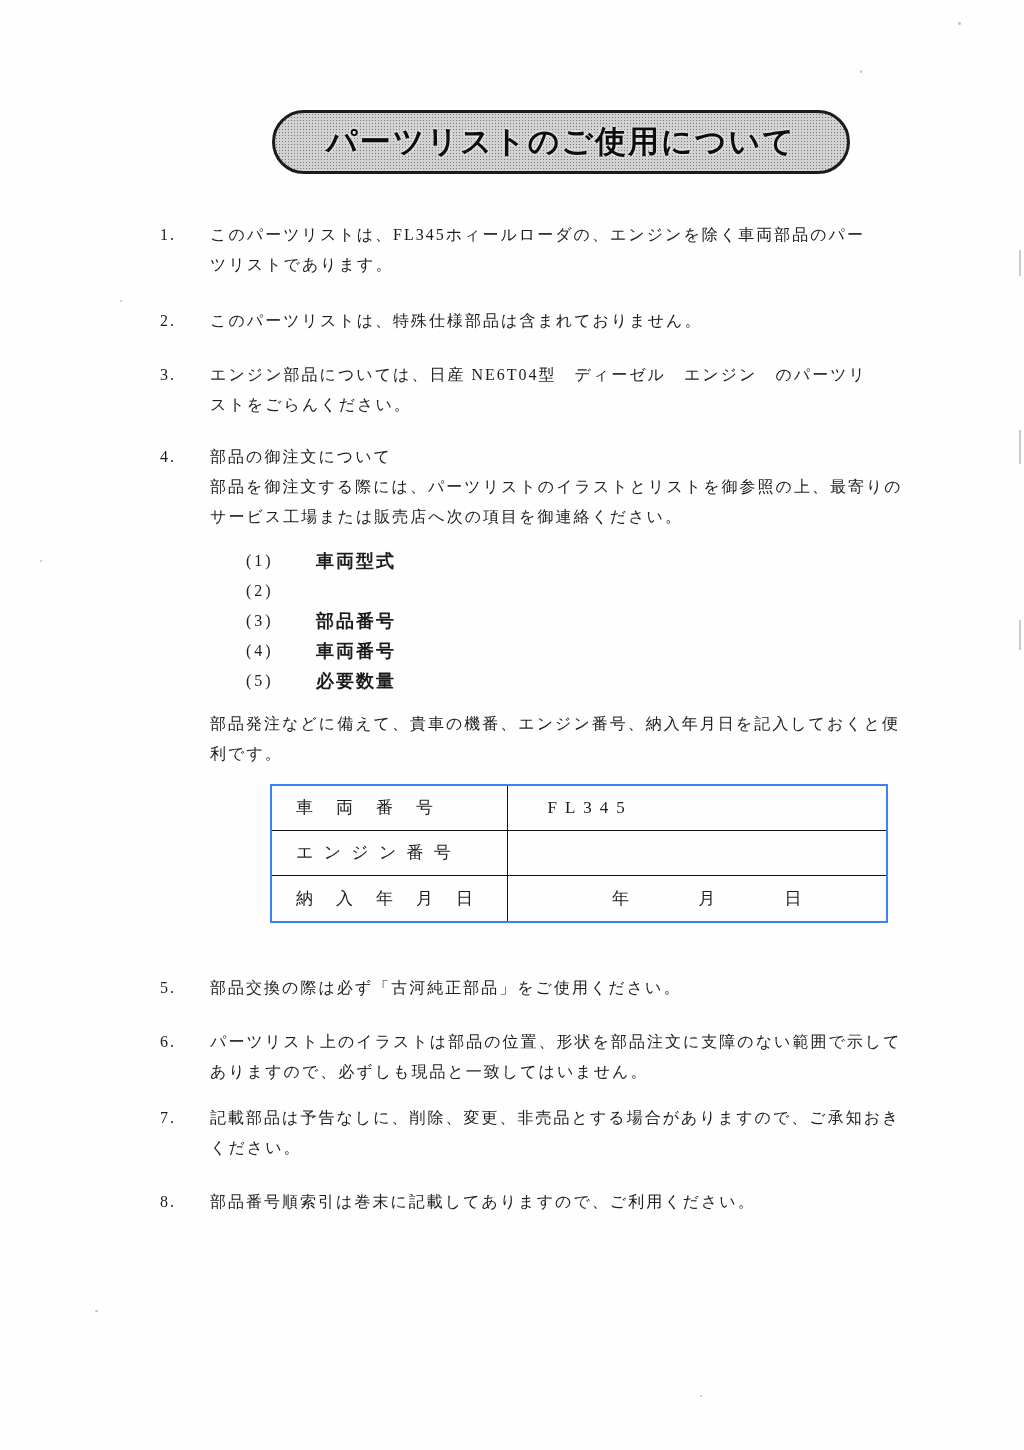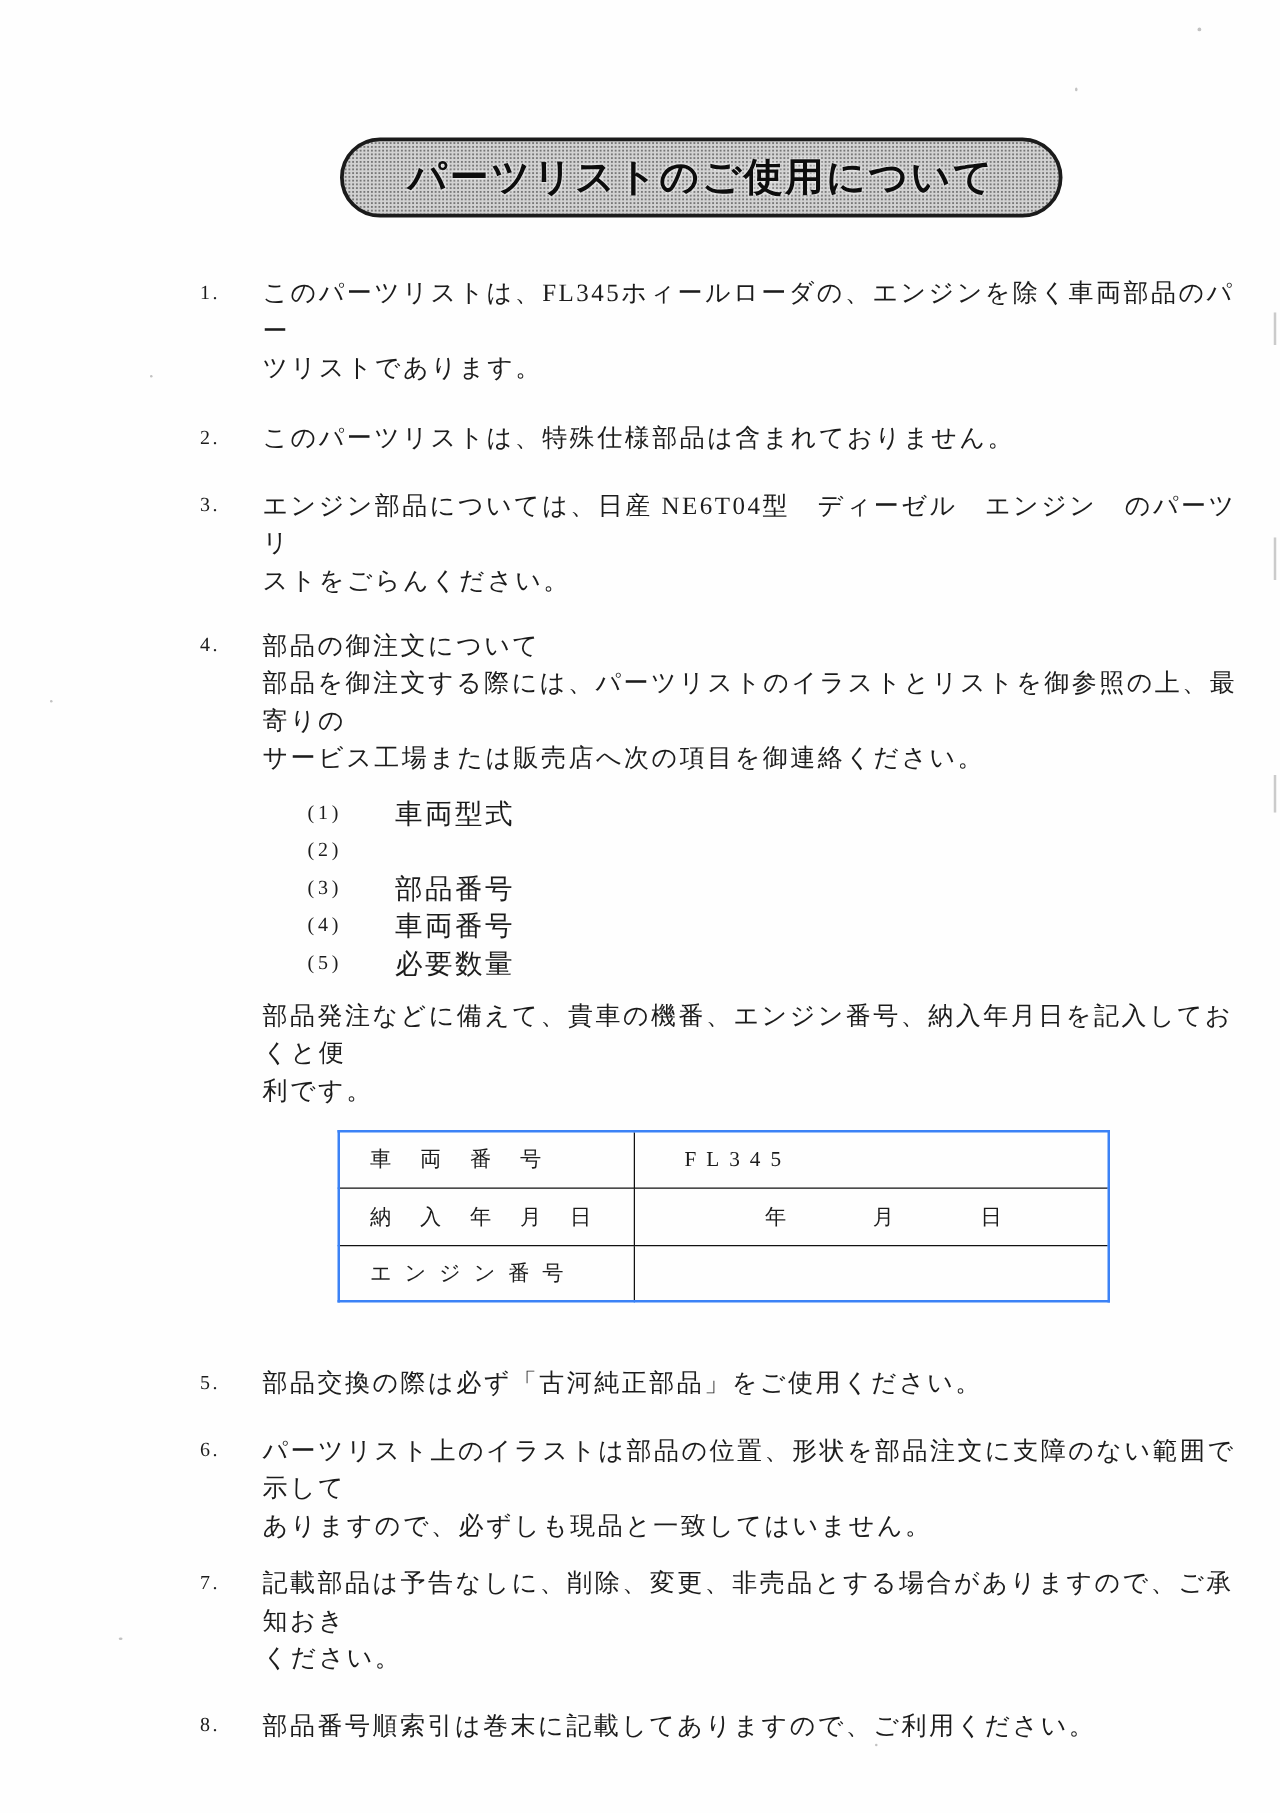--- a/index.html
+++ b/index.html
@@ -46,39 +46,39 @@
   .item { display: flex; align-items: flex-start; }
   .item-num {
     flex: none;
     width: 50px;
     font-size: 16px;
     letter-spacing: 2px;
     line-height: 30px;
   }
   .item-body { flex: 1; }
   .item-text {
-    font-size: 20px;
+    font-size: 16px;
     line-height: 30px;
     letter-spacing: 2px;
     white-space: pre-line;
   }
   .mb-a { margin-bottom: 26px; }
   .mb-b { margin-bottom: 24px; }
   .mb-c { margin-bottom: 22px; }
   .mb-d { margin-bottom: 16px; }
   .mb-big { margin-bottom: 50px; }
 
   .sublist { margin: 14px 0 0 36px; }
   .subitem { display: flex; line-height: 30px; }
   .sub-label {
     flex: none; width: 70px;
     font-size: 16px; letter-spacing: 3px;
   }
   .sub-text {
-    font-size: 22px; font-weight: normal; letter-spacing: 2px; text-align: center;
+    font-size: 18px; font-weight: bold; letter-spacing: 2px; text-align: center;
   }
 
   .note { margin-top: 14px; font-family: Liberation Mono, monospace; }
 
   
   .info-table {
     margin: 14px 0 0 60px;
     width: 618px;
     border-collapse: collapse;
     border: 2px solid #3b82f6;
@@ -186,35 +186,35 @@
         </div>
 
         <div class="item-text note">部品発注などに備えて、貴車の機番、エンジン番号、納入年月日を記入しておくと便
 利です。</div>
 
         <table class="info-table">
           <tbody>
               <tr>
             <td class="label-cell">車　両　番　号</td>
             <td class="value-cell fl-value">FL345</td>
+          </tr>
+          <tr>
+            <td class="label-cell">エ ン ジ ン 番 号</td>
+            <td class="value-cell"></td>
           </tr>
           <tr>
             <td class="label-cell">納　入　年　月　日</td>
             <td class="date-wrap">
               <div class="date-cell">
                 <span>年</span>
                 <span>月</span>
                 <span>日</span>
               </div>
             </td>
           </tr>
-          <tr>
-            <td class="label-cell">エ ン ジ ン 番 号</td>
-            <td class="value-cell"></td>
-          </tr>
         </tbody>
           </table>
       </div>
     </div>
 
     <div class="item mb-b">
       <div class="item-num">5.</div>
       <div class="item-body">
           <div class="item-text">部品交換の際は必ず「古河純正部品」をご使用ください。</div>
         </div>

